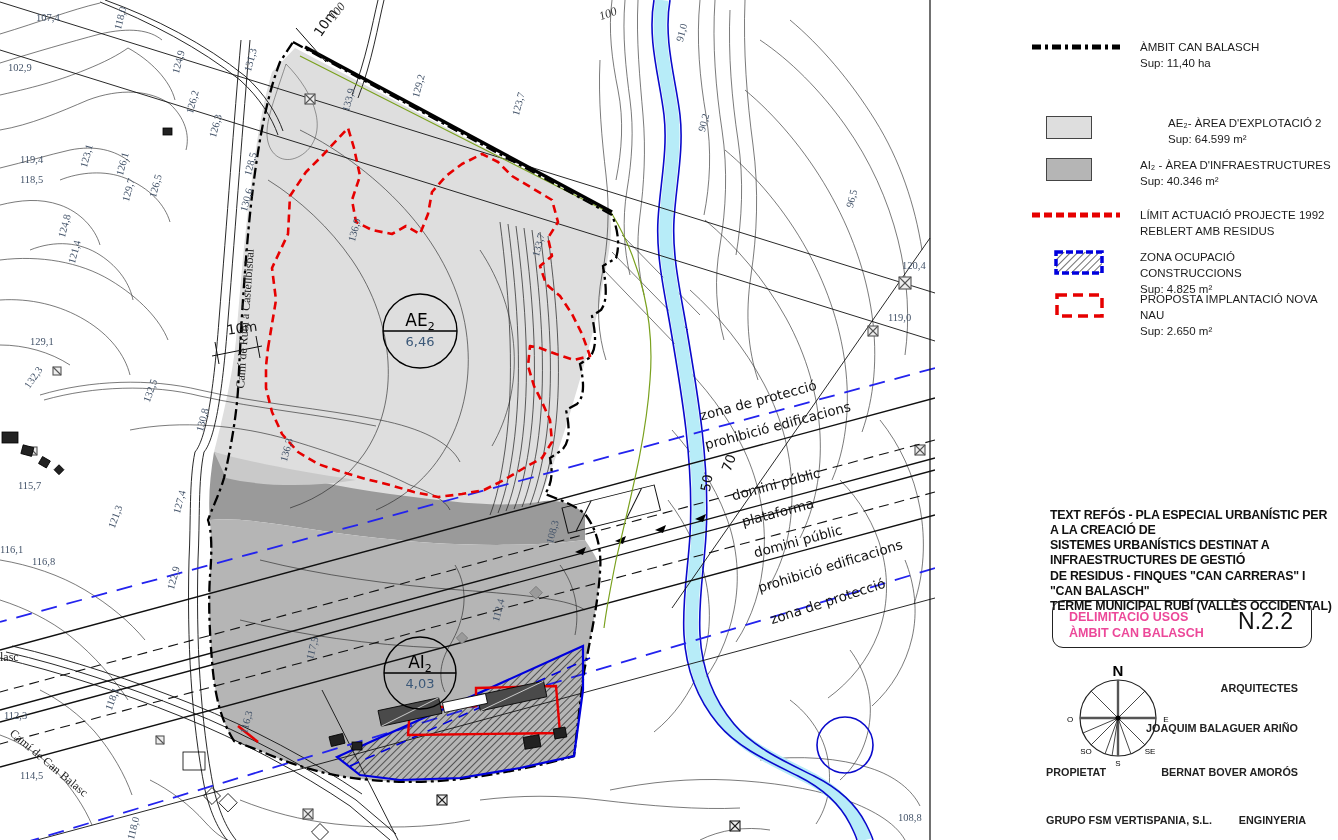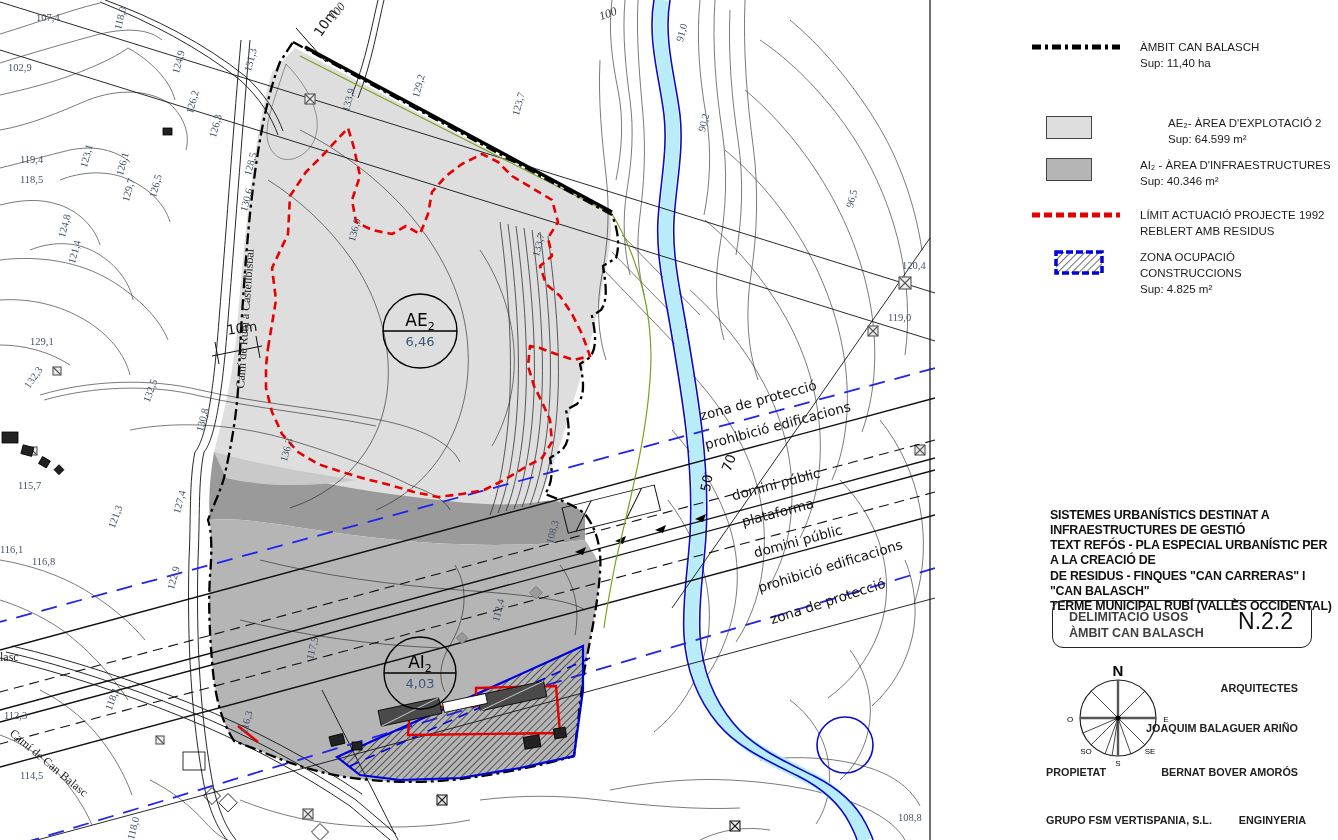--- a/index.html
+++ b/index.html
@@ -19,21 +19,21 @@
   
   #panel{position:absolute;left:1020px;top:0;width:318px;height:840px;}
   .lg-row{position:absolute;left:10px;display:flex;align-items:flex-start;}
   .lg-sym{width:92px;flex:0 0 92px;margin-right:18px;}
   .lg-txt{font-size:11.5px;color:#1c1c1c;line-height:1.38;}
   .swatch{width:44px;height:21px;border:1px solid #444;margin-left:16px;}
   #title-block{position:absolute;left:30px;top:508px;width:282px;color:#111;}
   .tb-line{font-size:12.4px;font-weight:700;letter-spacing:-0.25px;line-height:1.22;}
   .tb-approval{font-size:15.5px;font-weight:700;letter-spacing:2.6px;margin-top:4px;}
   #sheet-box{position:absolute;left:32px;top:600px;width:258px;height:46px;border:1.6px solid #222;border-radius:11px;padding:0;}
-  .sb-title{position:absolute;left:16px;top:8px;font-size:12.5px;font-weight:700;color:#404040;line-height:1.3;}
+  .sb-title{position:absolute;left:16px;top:8px;font-size:12.5px;font-weight:700;color:#ec4899;line-height:1.3;}
   .sb-num{position:absolute;right:18px;top:7px;font-size:23px;color:#111;}
   .credit{position:absolute;font-size:10.8px;font-weight:700;color:#222;white-space:nowrap;}
   #compass{position:absolute;left:36px;top:662px;}
 </style>
 </head>
 <body>
 
 <div id="stage">
 
   <div id="map-wrap">
@@ -417,24 +417,35 @@
             </defs>
         <rect x="26" y="2" width="46" height="21" fill="url(#lhatch)" stroke="#0000dd" stroke-width="3.5" stroke-dasharray="7 3"></rect>
           </svg>
       </div>
       <div class="lg-txt">
         <div>ZONA OCUPACIÓ CONSTRUCCIONS</div>
           <div>Sup: 4.825 m²</div>
       </div>
     </div>
 
+    <div class="lg-row" style="top:292px;">
+      <div class="lg-sym">
+        <svg width="92" height="28">
+            <rect x="27" y="3" width="45" height="21" fill="none" stroke="#e60000" stroke-width="3.5" stroke-dasharray="10 6"></rect>
+          </svg>
+      </div>
+      <div class="lg-txt">
+        <div>PROPOSTA IMPLANTACIÓ NOVA NAU</div>
+          <div>Sup: 2.650 m²</div>
+      </div>
+    </div>
 
     <div id="title-block">
+      <div class="tb-line">TEXT REFÓS - PLA ESPECIAL URBANÍSTIC PER A LA CREACIÓ DE</div>
       <div class="tb-line">SISTEMES URBANÍSTICS DESTINAT A INFRAESTRUCTURES DE GESTIÓ</div>
-      <div class="tb-line">TEXT REFÓS - PLA ESPECIAL URBANÍSTIC PER A LA CREACIÓ DE</div>
       <div class="tb-line">DE RESIDUS - FINQUES "CAN CARRERAS" I "CAN BALASCH"</div>
       <div class="tb-line">TERME MUNICIPAL RUBÍ (VALLÈS OCCIDENTAL)</div>
     </div>
 
     <div id="sheet-box">
       <div class="sb-title">
         <div>DELIMITACIÓ USOS</div>
           <div>ÀMBIT CAN BALASCH</div>
       </div>
       <div class="sb-num">N.2.2</div>

